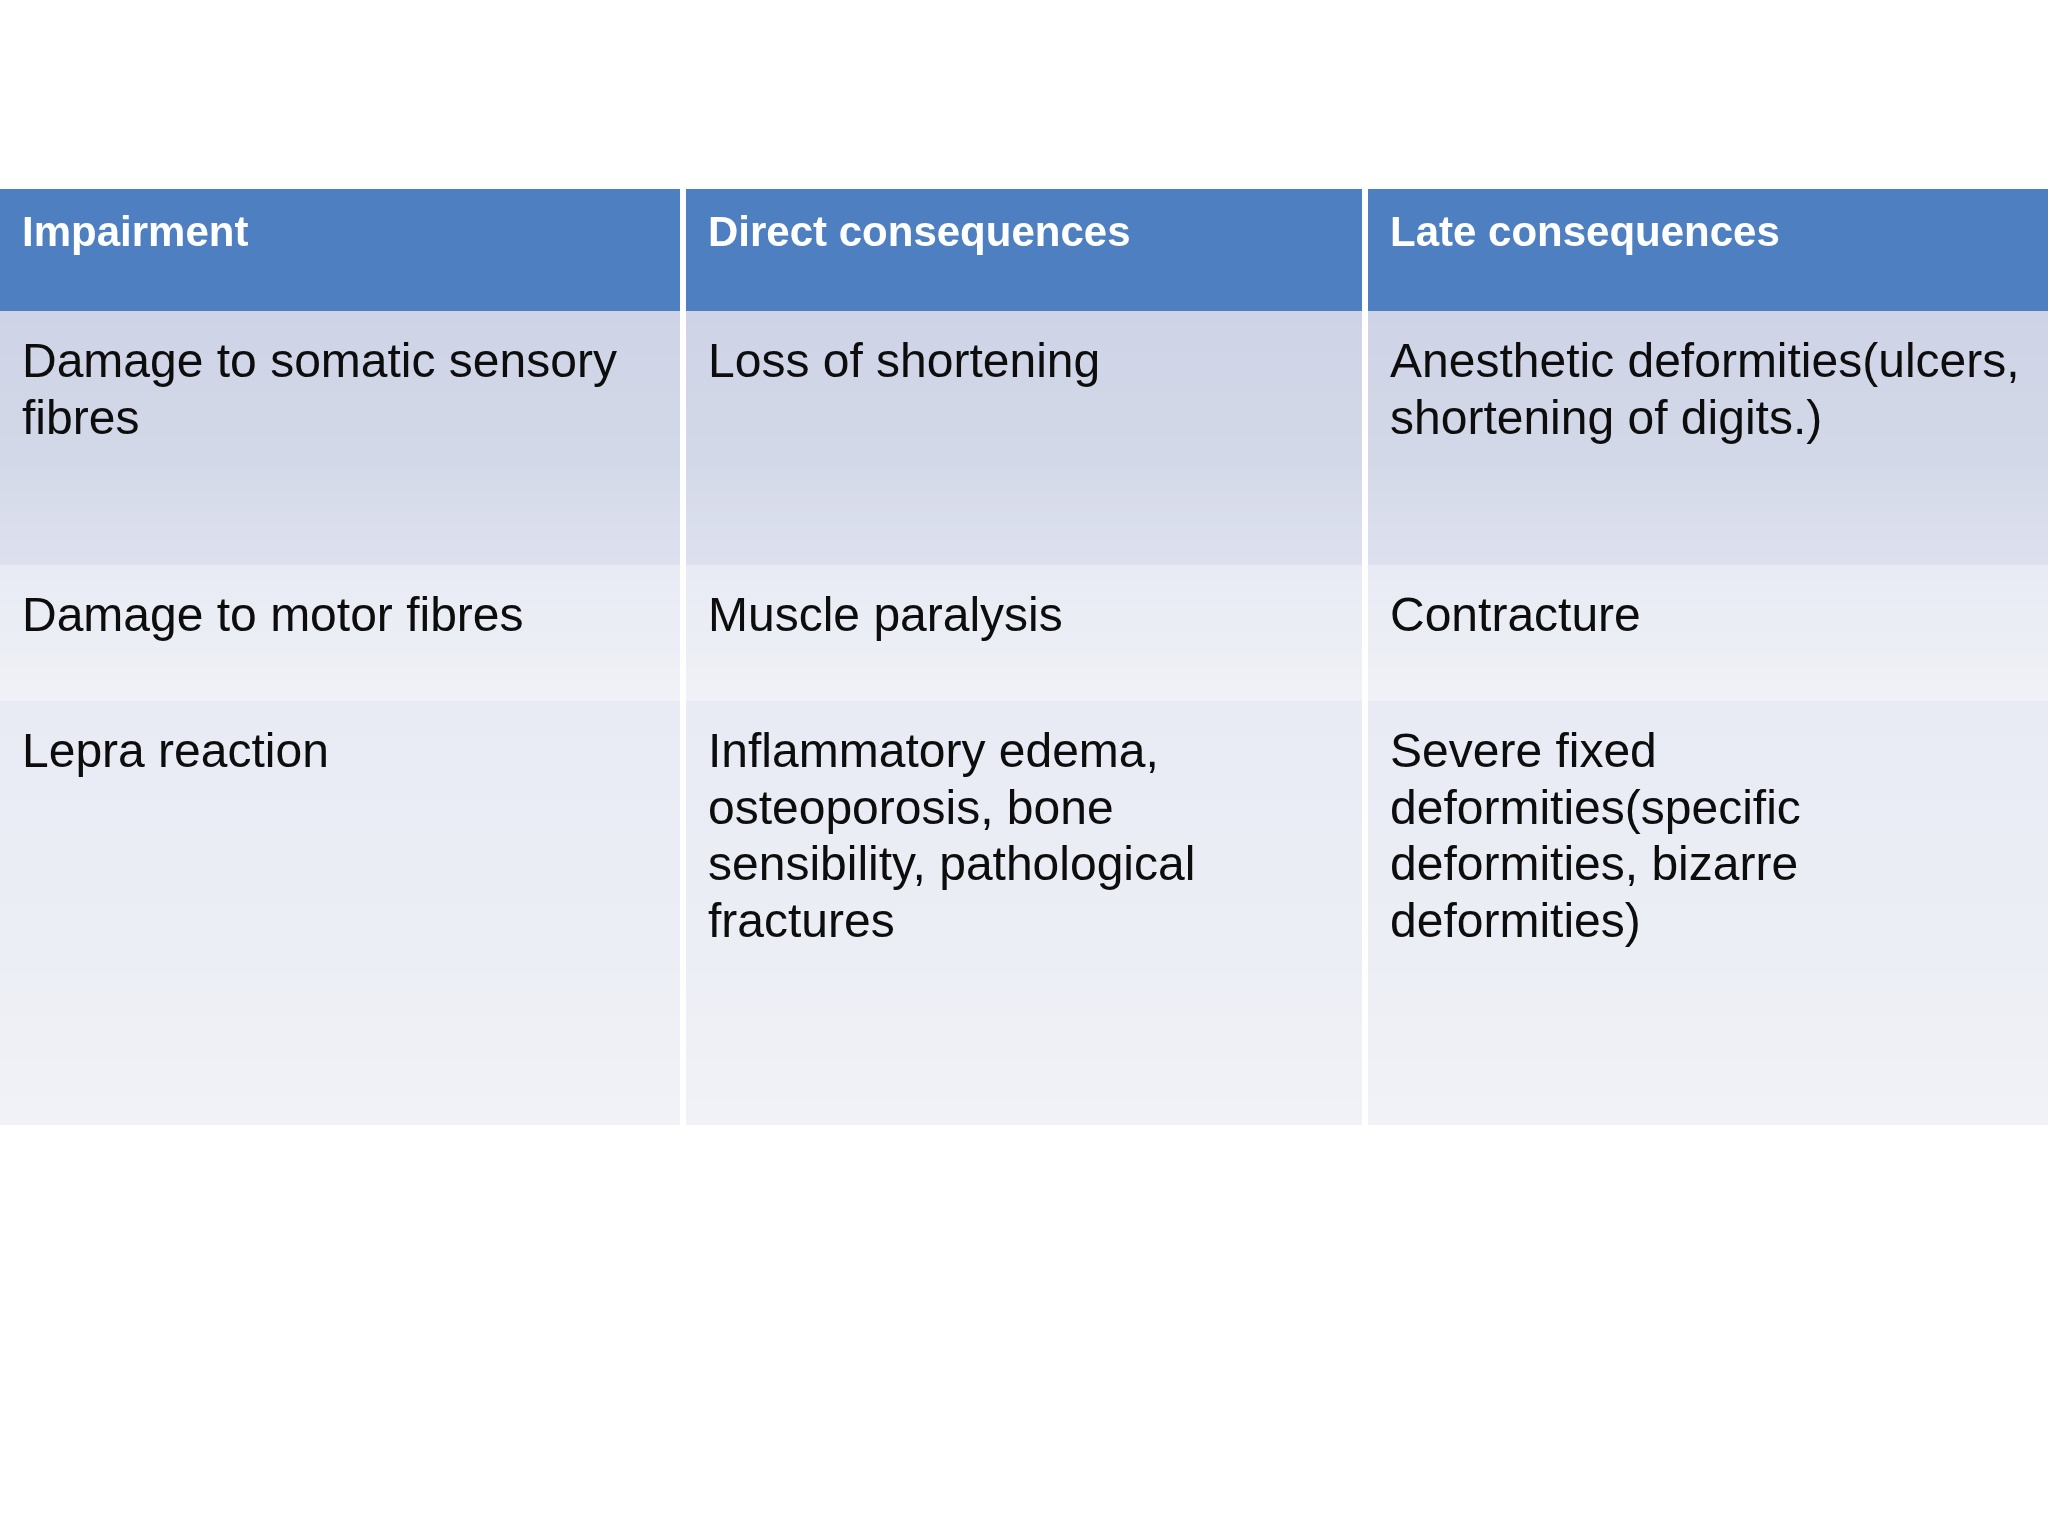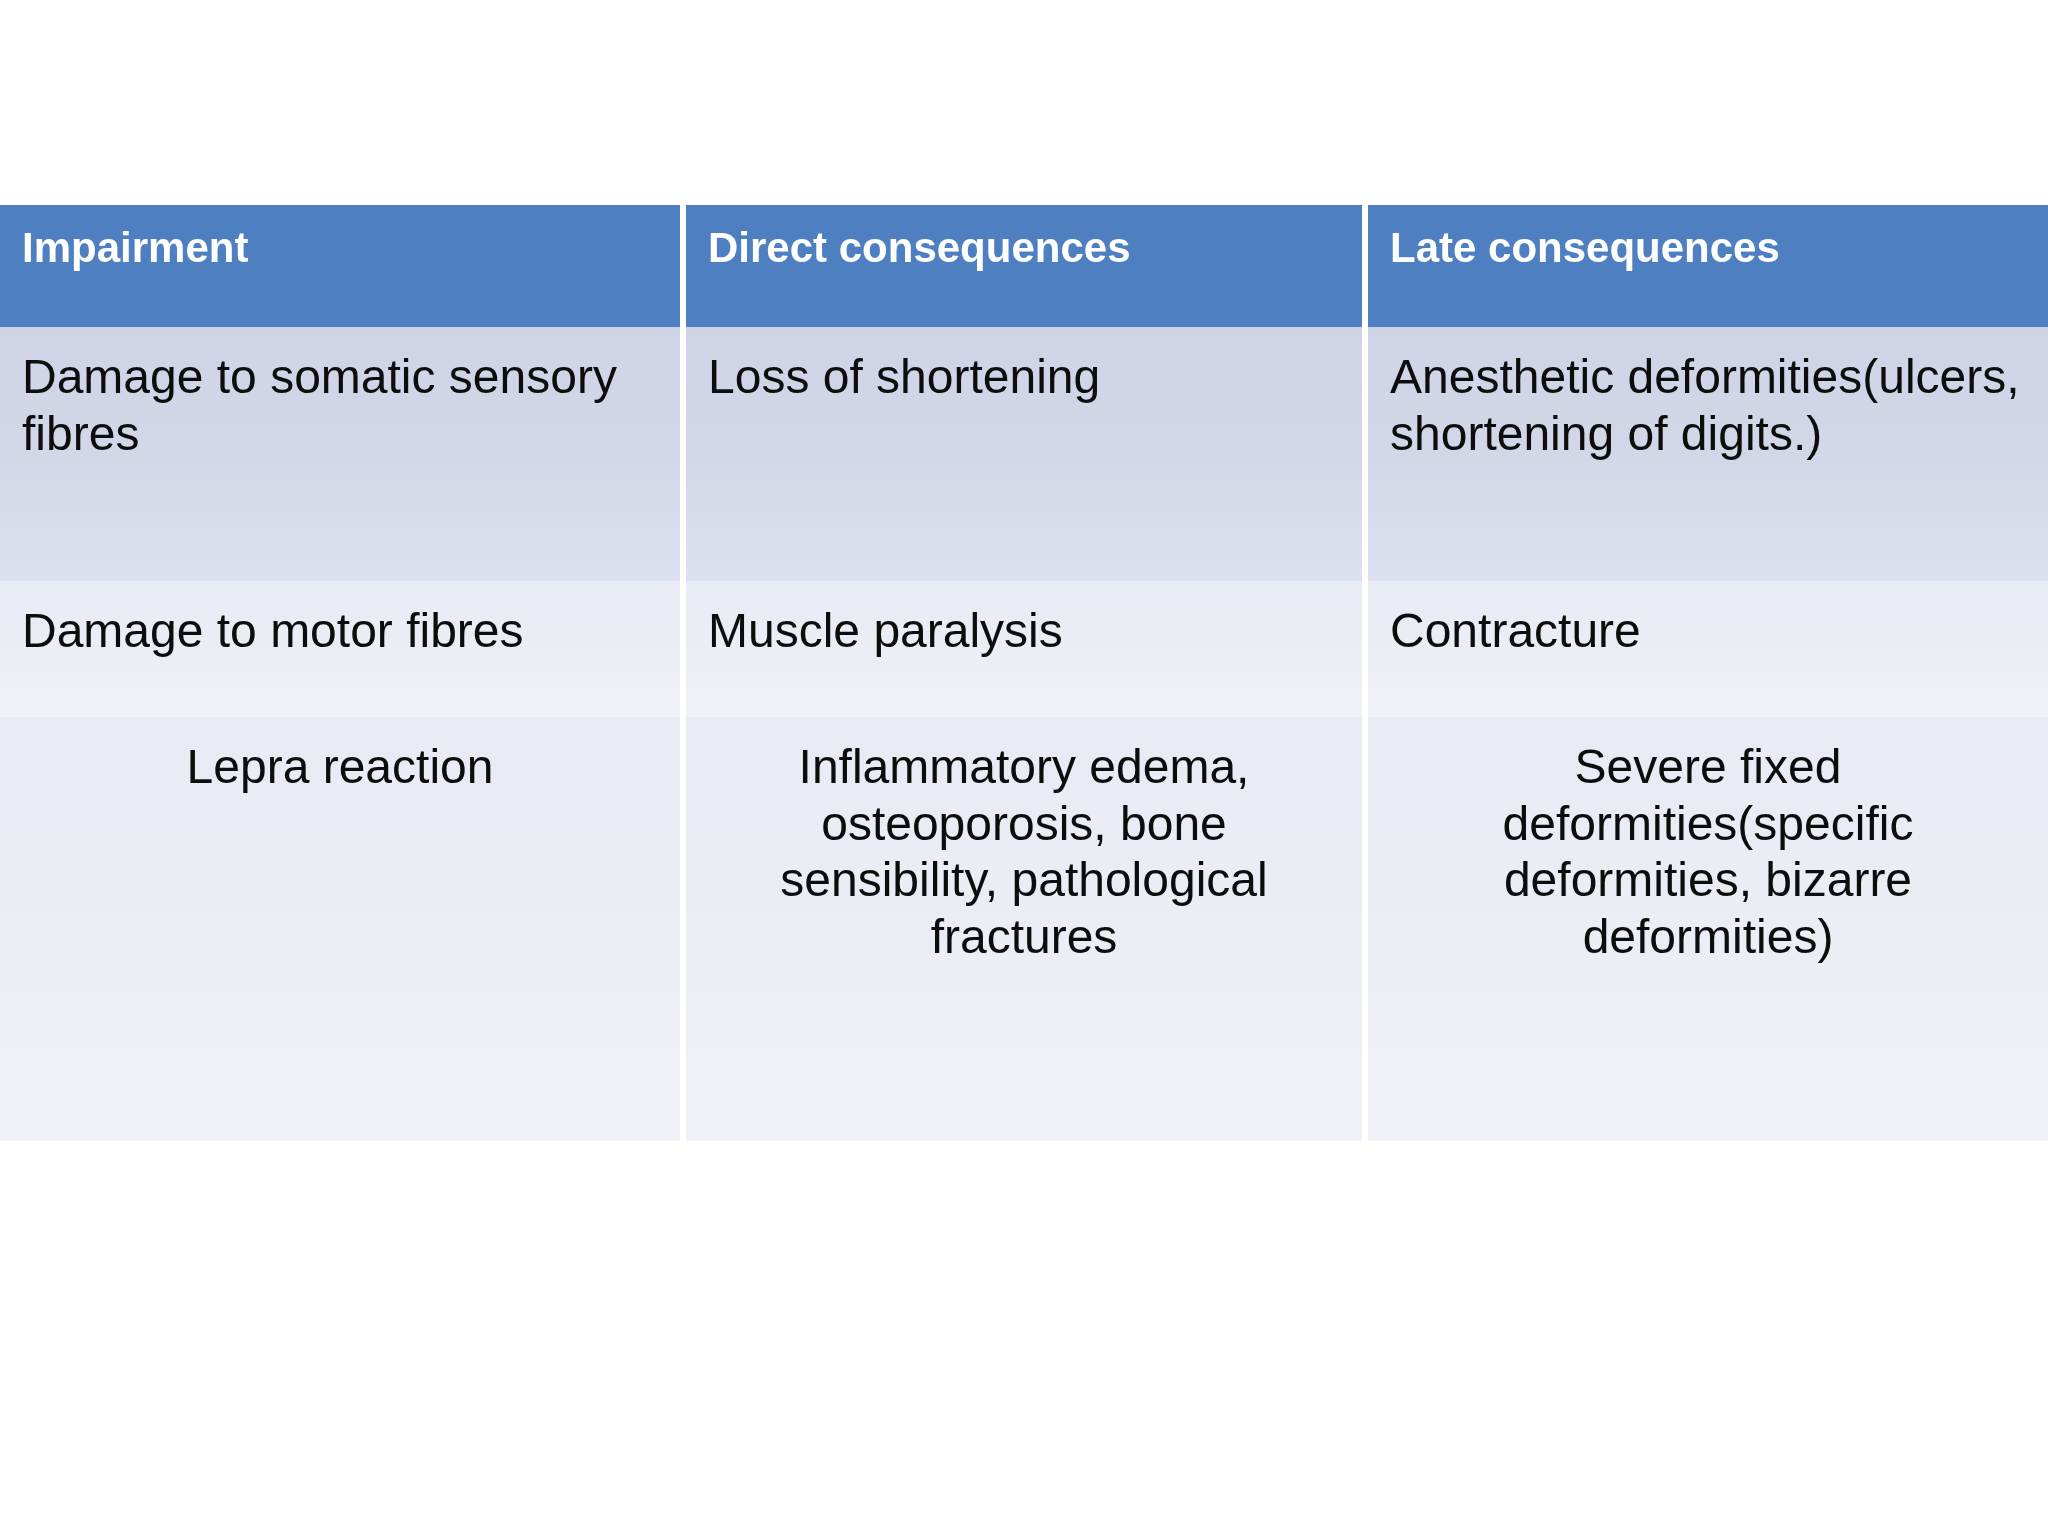--- a/index.html
+++ b/index.html
@@ -18,21 +18,21 @@
     position: relative;
     width: 2048px;
     height: 1536px;
     background: #ffffff;
   }
 
   
   #impairment-table {
     position: absolute;
     left: 0px;
-    top: 205px;
+    top: 189px;
     width: 2048px;
     border-collapse: collapse;
     table-layout: fixed;
   }
 
   #impairment-table col.col-a { width: 683px; }
   #impairment-table col.col-b { width: 682px; }
   #impairment-table col.col-c { width: 683px; }
 
   #impairment-table td,
@@ -75,21 +75,21 @@
   tbody tr.band-dark td {
     background: linear-gradient(to bottom, #ced4e6 0%, #d3d8e8 55%, #dde1ef 100%);
   }
   tbody tr.band-light td {
     background: linear-gradient(to bottom, #e8ebf4 0%, #eceef5 60%, #f1f2f7 100%);
   }
 
   tbody tr.row-1 td { height: 254px; padding-top: 26px; }
   tbody tr.row-2 td { height: 136px; padding-top: 24px; }
   tbody tr.row-3 td { height: 224px; padding-top: 24px; }
-  tbody tr.row-4 td { height: 424px; padding-top: 26px; text-align: center; }
+  tbody tr.row-4 td { height: 424px; padding-top: 26px; }
 
   .cell-text {
     display: block;
     white-space: pre-line;
   }
 </style>
 </head>
 <body>
 
 <div id="slide">

